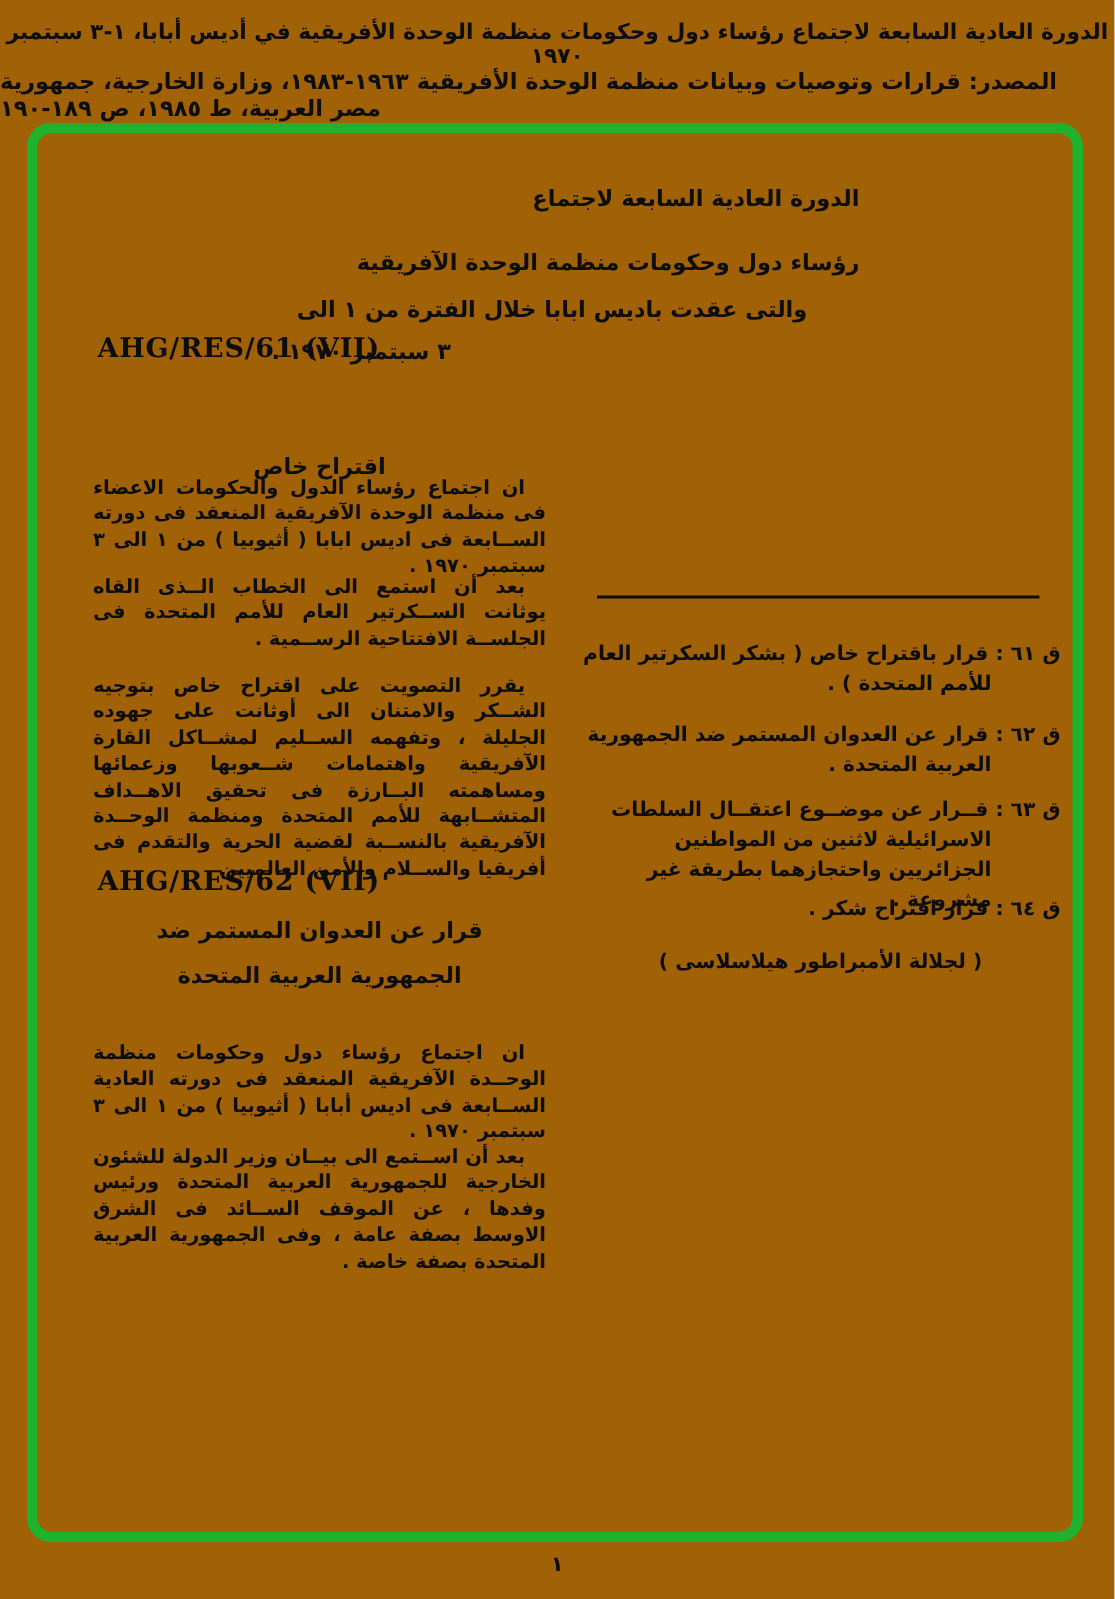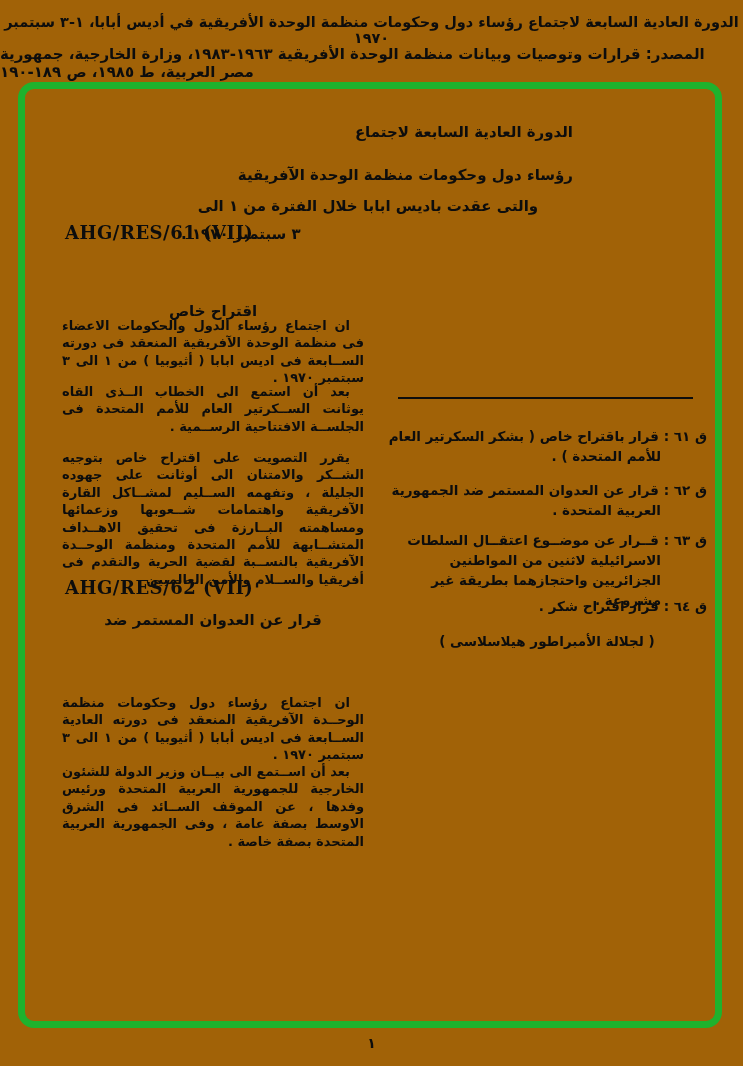--- a/index.html
+++ b/index.html
@@ -109,20 +109,21 @@
 
     <div class="abs res-ref ref1">AHG/RES/61  (VII)</div>
     <div class="abs sec-title st1">اقتراح خاص</div>
     <div class="abs lcol para p1">ان اجتماع رؤساء الدول والحكومات الاعضاء فى منظمة الوحدة الآفريقية المنعقد فى دورته الســابعة فى اديس ابابا ( أثيوبيا ) من ١ الى ٣ سبتمبر ١٩٧٠ .</div>
     <div class="abs lcol para p3">يقرر التصويت على اقتراح خاص بتوجيه الشــكر والامتنان الى أوثانت على جهوده الجليلة ، وتفهمه الســليم لمشــاكل القارة الآفريقية واهتمامات شــعوبها وزعمائها ومساهمته البــارزة فى تحقيق الاهــداف المتشــابهة للأمم المتحدة ومنظمة الوحــدة الآفريقية بالنســبة لقضية الحرية والتقدم فى أفريقيا والســلام والأمن العالميين .</div>
     <div class="abs lcol para p2">بعد أن استمع الى الخطاب الــذى القاه يوثانت الســكرتير العام للأمم المتحدة فى الجلســة الافتتاحية الرســمية .</div>
 
     <div class="abs res-ref ref2">AHG/RES/62  (VII)</div>
     <div class="abs sec-title st2">
       <div>قرار عن العدوان المستمر ضد</div>
+      <div>الجمهورية العربية المتحدة</div>
     </div>
     <div class="abs lcol para p4">ان اجتماع رؤساء دول وحكومات منظمة الوحــدة الآفريقية المنعقد فى دورته العادية الســابعة فى اديس أبابا ( أثيوبيا ) من ١ الى ٣ سبتمبر ١٩٧٠ .</div>
     <div class="abs lcol para p5">بعد أن اســتمع الى بيــان وزير الدولة للشئون الخارجية للجمهورية العربية المتحدة ورئيس وفدها ، عن الموقف الســائد فى الشرق الاوسط بصفة عامة ، وفى الجمهورية العربية المتحدة بصفة خاصة .</div>
 
     <div class="abs divider" style="border-top-color: rgb(13, 13, 13);"></div>
 
     <div class="abs rc-item rc1">
       <span>ق ٦١ :</span>
       <span>قرار باقتراح خاص ( بشكر السكرتير العام للأمم المتحدة ) .</span>
     </div>

